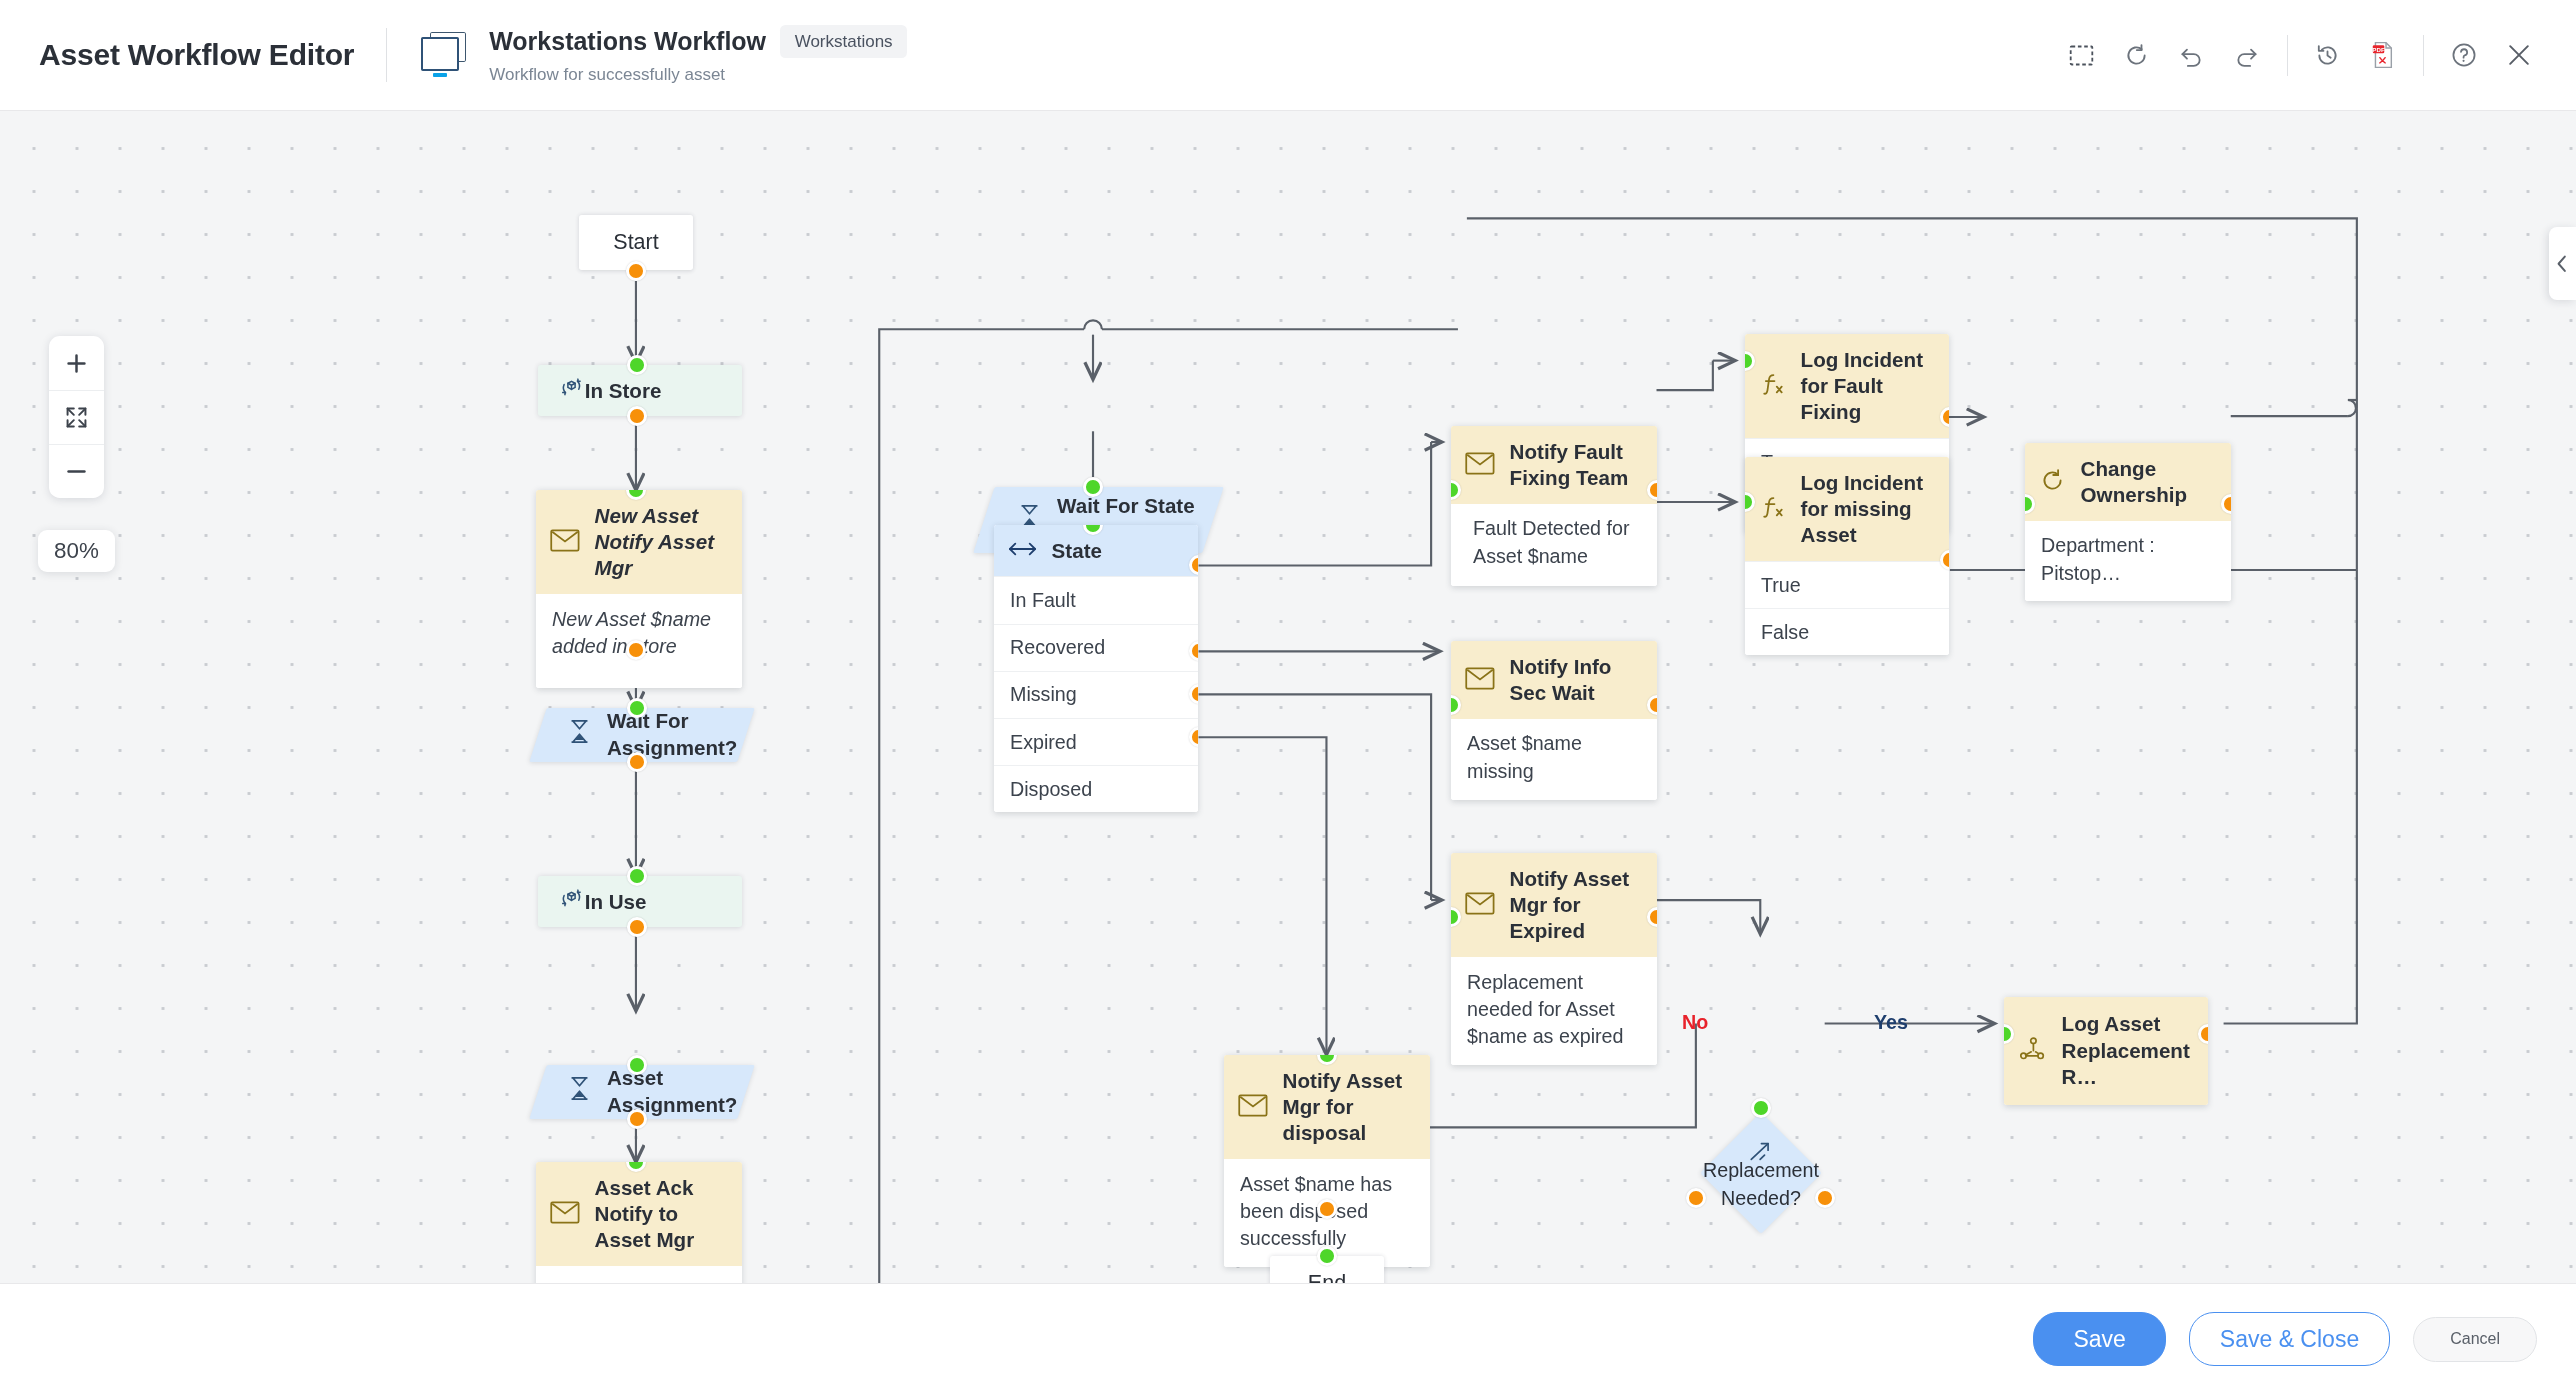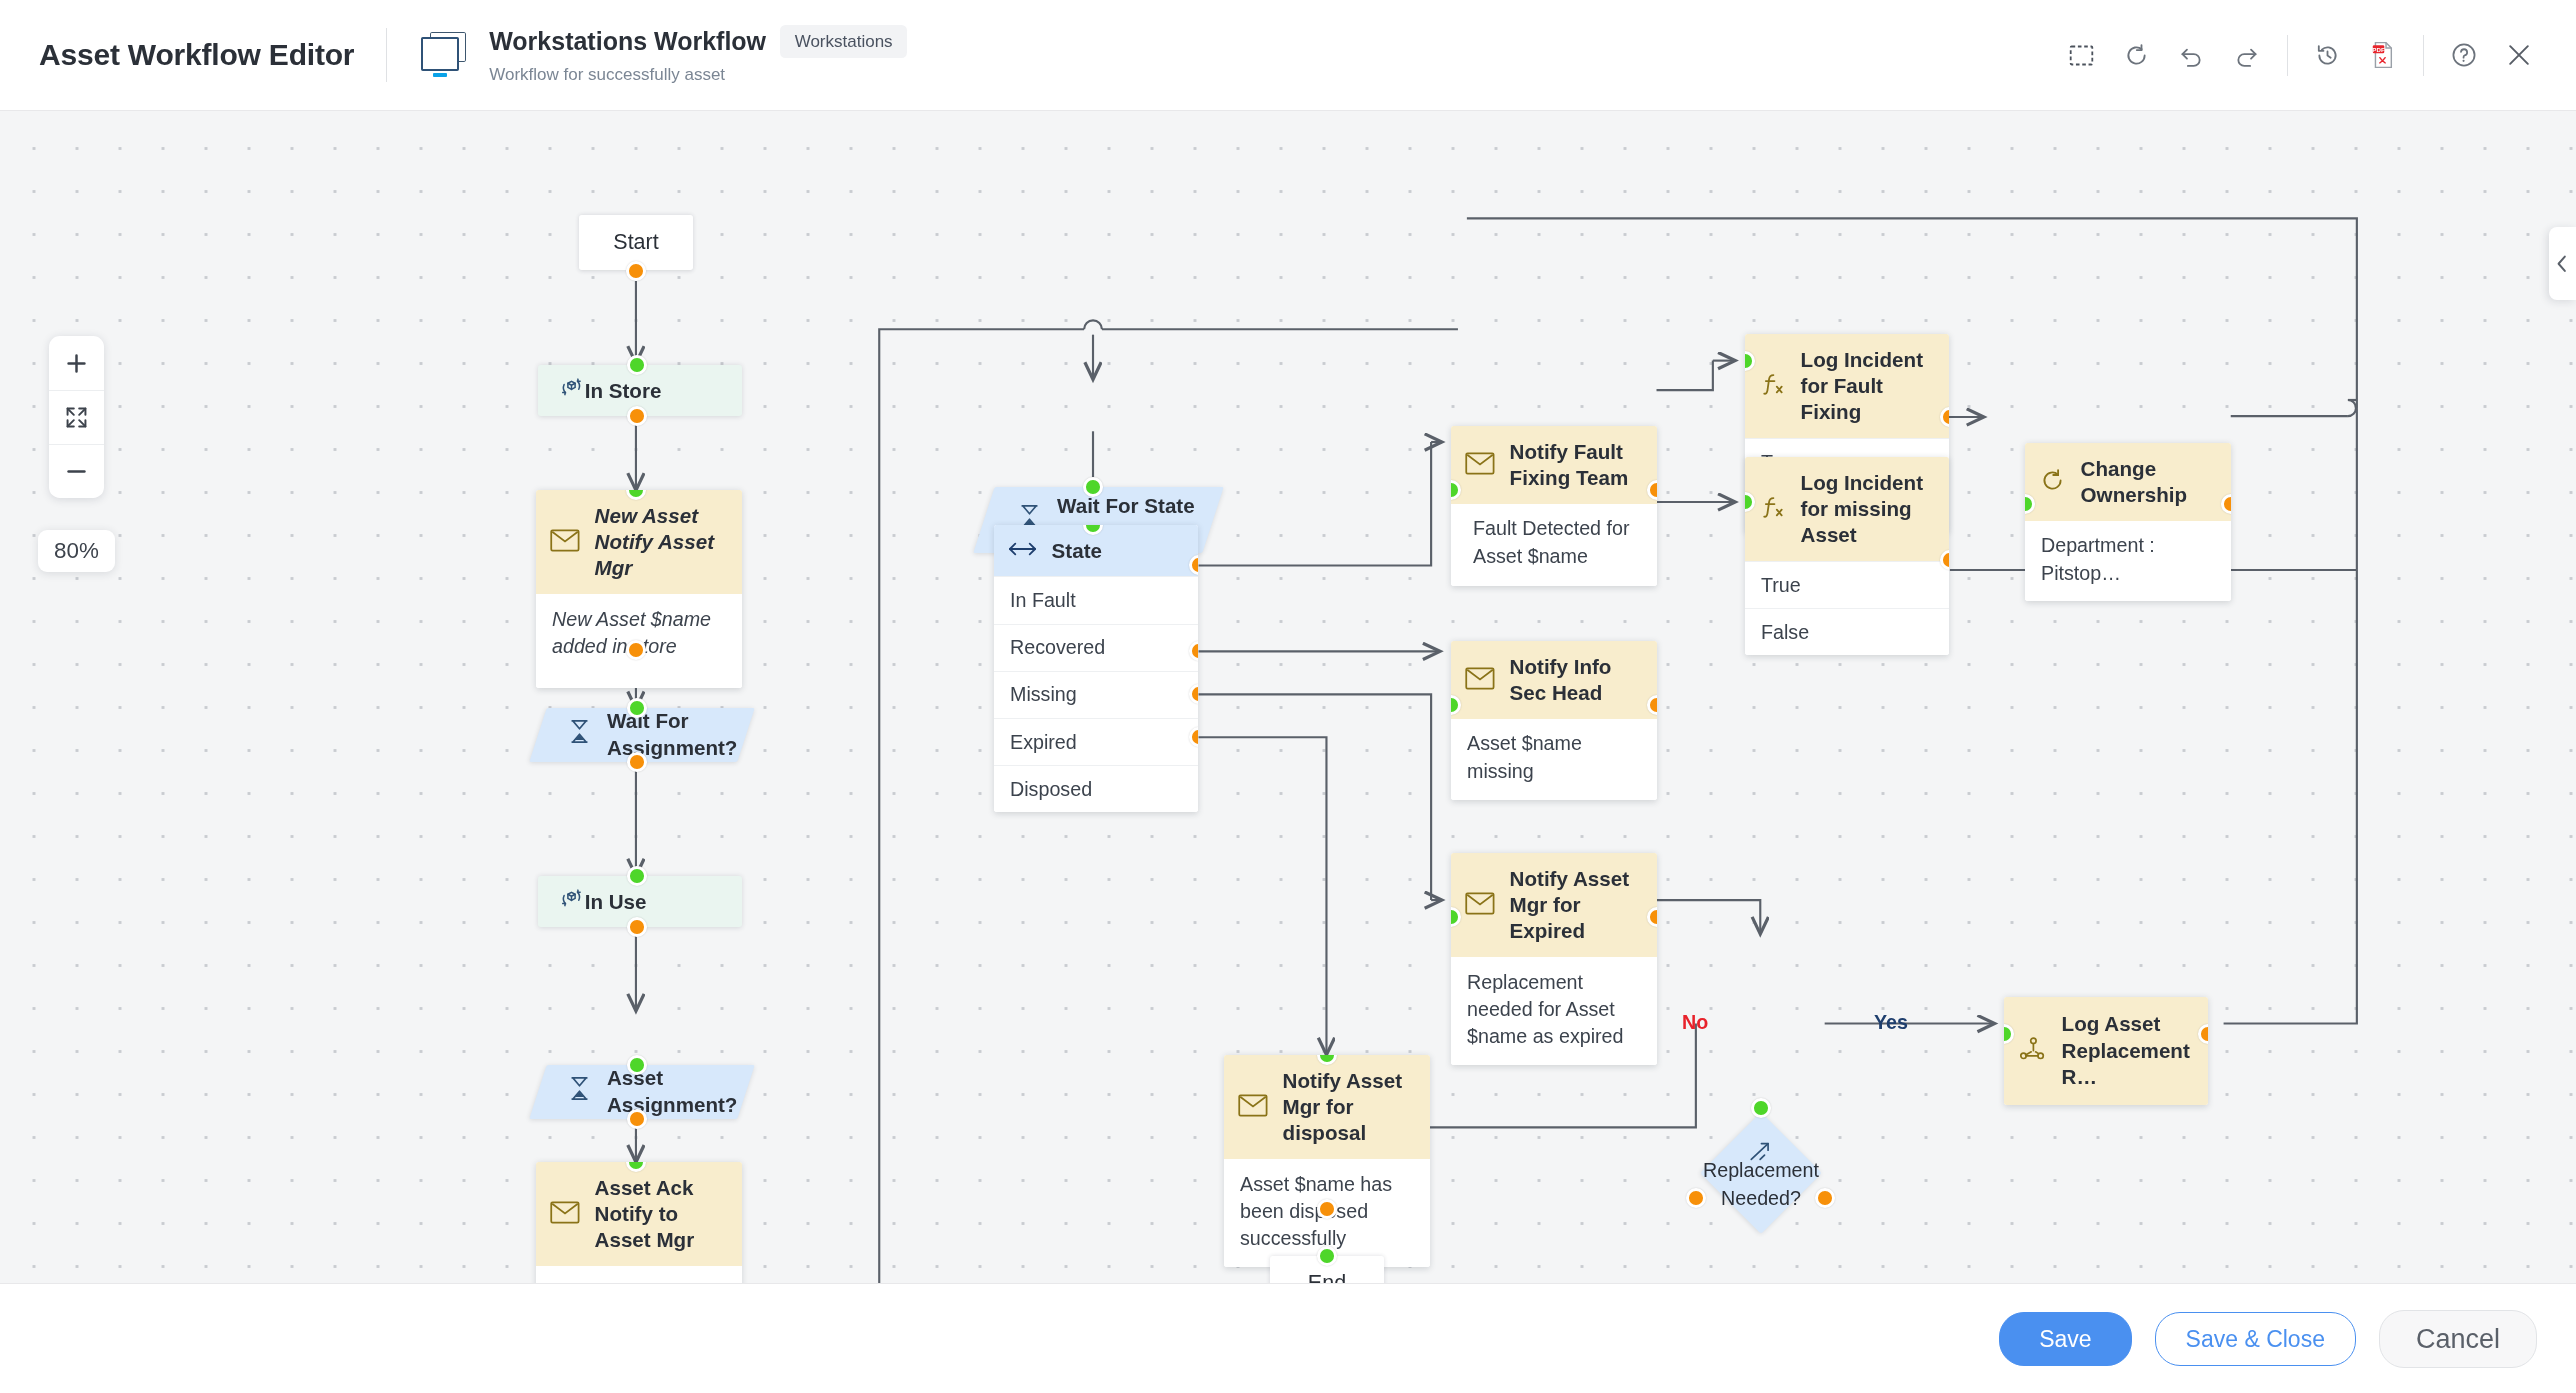--- a/index.html
+++ b/index.html
@@ -537,21 +537,21 @@
     </div>
 
     <div class="node n-card" style="left:1451px; top:530px; width:206px;">
       <div class="n-head cream">
         <span>
           <svg width="30" height="23" viewBox="0 0 34 26" fill="none" stroke="#8a7318" stroke-width="2">
               <rect x="1.4" y="1.4" width="31" height="23" rx="1.5"></rect>
               <path d="M2.5 3l14.5 11L31.5 3"></path>
             </svg>
         </span>
-        <span class="n-title">Notify Info Sec Head</span>
+        <span class="n-title">Notify Info Sec Wait</span>
       </div>
       <div class="n-body" style="min-height:81px;">Asset $name  missing</div>
       <div class="port in" style="left:-9.8px; top:54px;"></div>
       <div class="port out" style="left:196px; top:54px;"></div>
     </div>
 
     <div class="node n-card" style="left:1451px; top:742px; width:206px;">
       <div class="n-head cream">
         <span>
           <svg width="30" height="23" viewBox="0 0 34 26" fill="none" stroke="#8a7318" stroke-width="2">
@@ -647,19 +647,19 @@
   <div style="position:absolute; left:0; top:1283px; width:2576px; height:111px;
               background:#fff; border-top:0.9px solid #e8e8ea;
               display:flex; align-items:center; justify-content:flex-end;
               gap:23px; padding-right:39px;">
     <button style="font-family:'Liberation Sans',sans-serif; font-size:23px; color:#fff;
              background:#4a90f0; border:1.3px solid #4a90f0; border-radius:25px;
              padding:12.5px 39px; cursor:pointer;">Save</button>
     <button style="font-family:'Liberation Sans',sans-serif; font-size:23px; color:#4a90f0;
              background:#fff; border:1.3px solid #4a90f0; border-radius:25px;
              padding:12.5px 30px; cursor:pointer;">Save &amp; Close</button>
-    <button style="font-family:'Liberation Sans',sans-serif; font-size:27px; color:#5a6069;
+    <button style="font-family:'Liberation Sans',sans-serif; font-size:16px; color:#5a6069;
              background:#f7f7f8; border:1.3px solid #e2e4e7; border-radius:25px;
              padding:12.5px 36px; cursor:pointer;">Cancel</button>
   </div>
 
 </div>
 
 
 </body></html>

